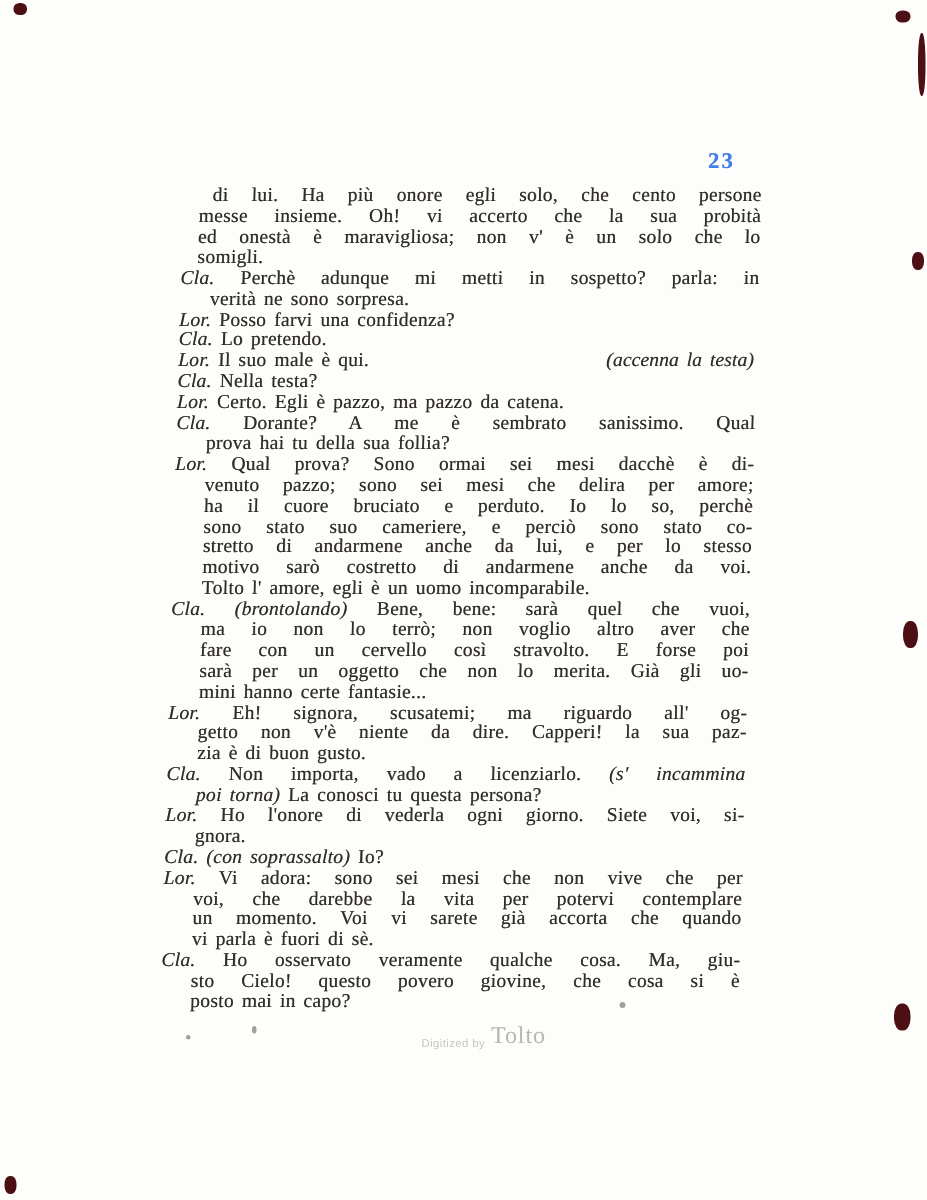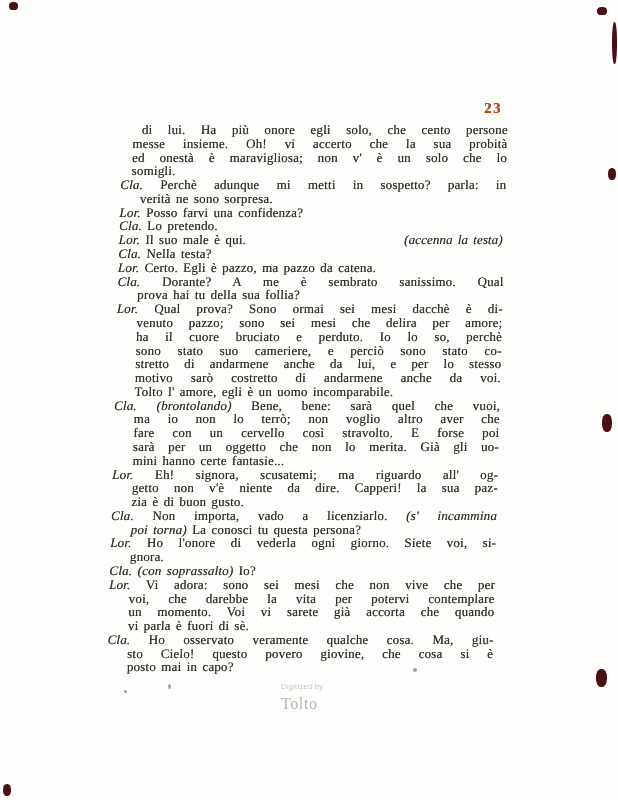--- a/index.html
+++ b/index.html
@@ -4,44 +4,43 @@
 <style>
   html,body{margin:0;padding:0;}
   body{
     width:618px;height:800px;
     background:#fdfdfc;
     position:relative;
     overflow:hidden;
     font-family:"Liberation Serif", serif;
   }
   .page-number{
-    position:absolute;left:484px;top:100px;
-    font-size:15px;font-weight:bold;color:#c2410c;
+    position:absolute;left:472px;top:100px;
+    font-size:15px;font-weight:bold;color:#3b82f6;
     letter-spacing:1.5px;
     text-shadow:0.2px 0.2px 0.3px rgba(45,41,37,0.6);
   }
   .text-block{
     position:absolute;left:122px;top:123px;width:386px;
     transform:skewX(-1.6deg);transform-origin:0 0;
     color:#302c27;
     font-size:13px;line-height:13.78px;
     letter-spacing:0.2px;word-spacing:1.8px;
     text-shadow:0.2px 0.2px 0.35px rgba(48,44,39,0.65);
   }
   .line{position:relative;white-space:normal;}
   .line.ind1{margin-left:20px;}
   .line.ind2{margin-left:11px;}
   .line.just{text-align:justify;text-align-last:justify;}
   .it{font-style:italic;}
   .rdir{position:absolute;right:2px;top:0;font-style:italic;letter-spacing:0.1px;}
   .watermark{
     position:absolute;left:281px;top:682px;
-    display:flex;align-items:flex-start;gap:4px;
+    display:flex;align-items:flex-end;gap:4px;
     filter:blur(0.35px);
-    flex-direction:column;
   }
   .wm-prefix{
     font-family:"Liberation Sans", sans-serif;
     font-size:7.5px;color:#c6c5c2;letter-spacing:0.3px;
   }
   .wm-logo{
     font-family:"Liberation Serif", serif;
     font-size:16px;color:#b6b5b2;letter-spacing:0.6px;
   }
   .mark{position:absolute;background:#4c1014;border-radius:45%;}

